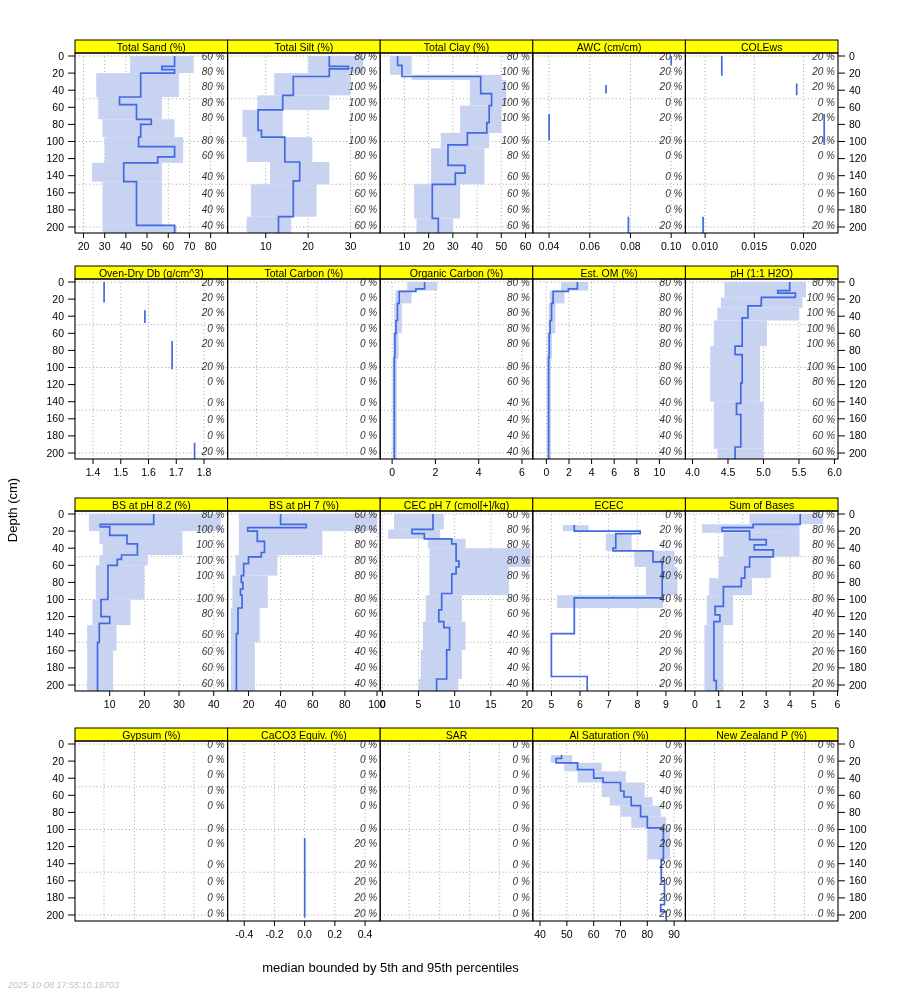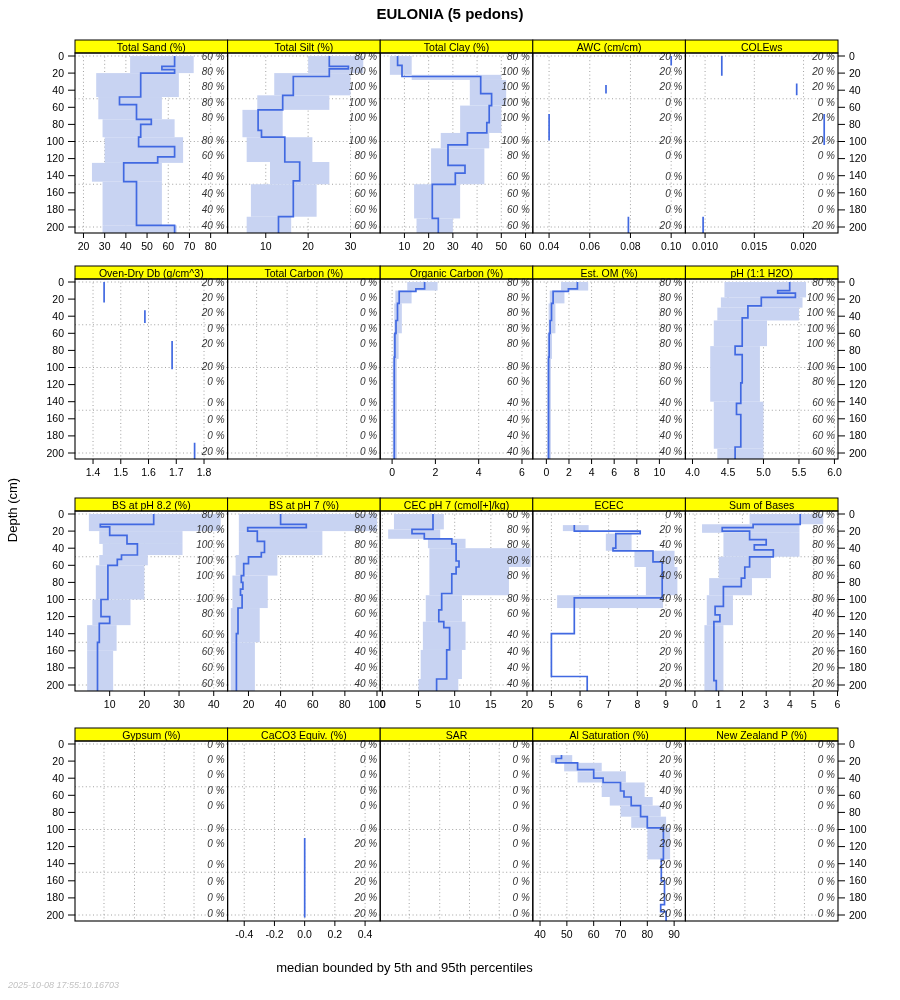--- a/index.html
+++ b/index.html
@@ -1,29 +1,28 @@
 <!DOCTYPE html>
 <html><head>
 <meta charset="utf-8">
 <style>
   html,body{margin:0;padding:0;background:#ffffff;}
   #stage{position:relative;width:900px;height:1000px;background:#ffffff;overflow:hidden;
          font-family:"Liberation Sans", sans-serif;}
   #plot-title{position:absolute;top:5px;left:0;width:900px;text-align:center;
               font-size:15px;font-weight:bold;color:#000;}
   #plot-svg{position:absolute;left:0;top:0;}
-  #caption{position:absolute;top:960px;left:0;width:757px;text-align:center;
-           font-size:13px;color:#000;padding-left:26px;}
+  #caption{position:absolute;top:960px;left:12px;width:757px;text-align:center;
+           font-size:13px;color:#000;}
   #timestamp{position:absolute;top:980px;left:8px;font-size:9px;font-style:italic;color:#c2c2c2;text-align:center;}
 </style>
 </head>
 <body>
 
 <div id="stage">
-  <div id="plot-title">EULONIA (5 pedons)</div>
   <svg id="plot-svg" width="900" height="1000">
       <text x="17" y="510" font-family="&quot;Liberation Sans&quot;, sans-serif" fill="#000" font-size="13px" text-anchor="middle" transform="rotate(-90 17 510)">Depth (cm)</text>
       <g>
         <rect x="75" y="40" width="152.6" height="13" fill="#ffff00" stroke="#000000" stroke-width="1"></rect>
         <text x="151.3" y="50.5" font-family="&quot;Liberation Sans&quot;, sans-serif" fill="#000" font-size="10.5px" text-anchor="middle">Total Sand (%)</text>
         <clipPath id="clip0_0">
           <rect x="75" y="53" width="152.6" height="180"></rect>
         </clipPath>
         <g stroke="#8a8a8a" stroke-width="0.8" stroke-dasharray="1,2.6">
           <line x1="83.47777777777777" y1="53" x2="83.47777777777777" y2="233"></line>

